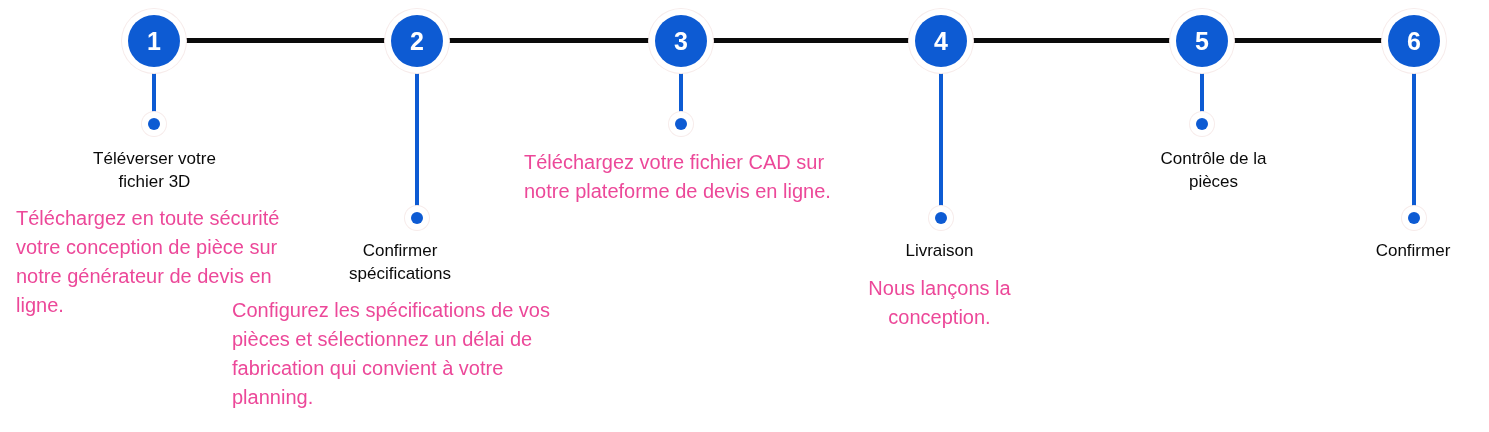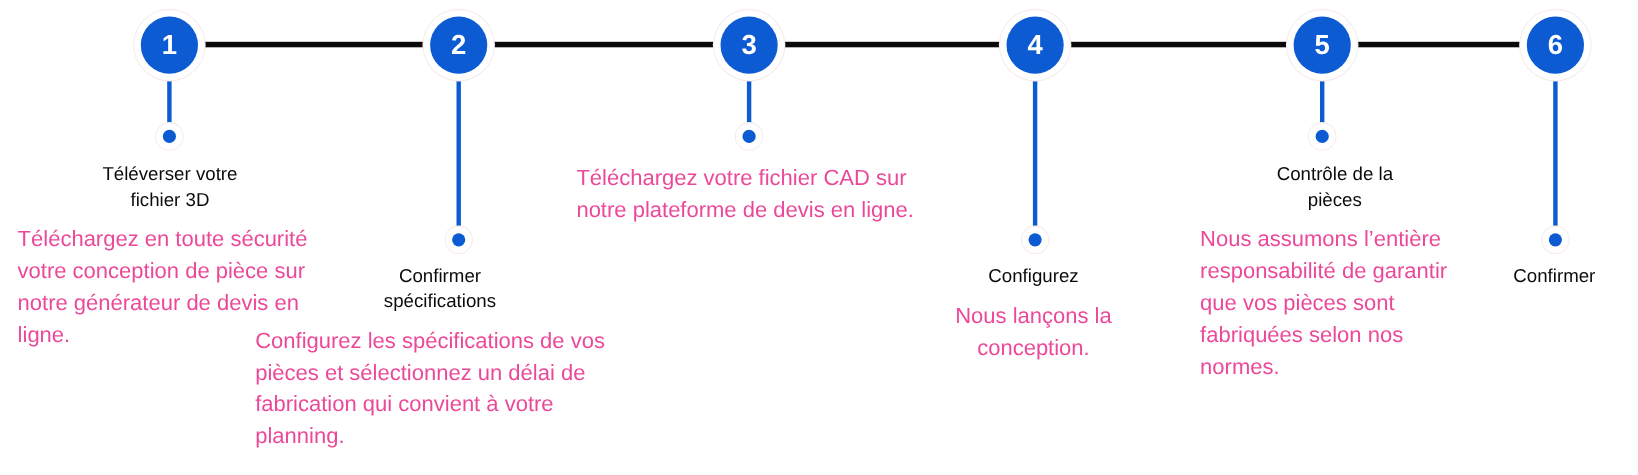--- a/index.html
+++ b/index.html
@@ -134,33 +134,32 @@
   <div class="step-text" style="left:524px; top:148px; width:322px;">
     <p class="step-desc desc-left">Téléchargez votre fichier CAD sur notre plateforme de devis en ligne.</p>
   </div>
 
   <div class="node" style="left:915px;">
     <span class="node-num">4</span>
   </div>
   <div class="drop" style="left:939px; height:166px;"></div>
   <div class="dot" style="left:935px; top:212px;"></div>
   <div class="step-text" style="left:862px; top:240px; width:155px;">
-    <p class="step-title">Configurez</p>
+    <p class="step-title">Livraison</p>
     <p class="step-desc desc-center">Nous lançons la conception.</p>
   </div>
 
   <div class="node" style="left:1176px;">
     <span class="node-num">5</span>
   </div>
   <div class="drop" style="left:1200px; height:72px;"></div>
   <div class="dot" style="left:1196px; top:118px;"></div>
   <div class="step-text" style="left:1091px; top:148px; width:245px;">
     <p class="step-title">Contrôle de la
 pièces</p>
-    <p class="step-desc desc-left">Nous assumons l’entière responsabilité de garantir que vos pièces sont fabriquées selon nos normes.</p>
   </div>
 
   <div class="node" style="left:1388px;">
     <span class="node-num">6</span>
   </div>
   <div class="drop" style="left:1412px; height:166px;"></div>
   <div class="dot" style="left:1408px; top:212px;"></div>
   <div class="step-text" style="left:1348px; top:240px; width:130px;">
     <p class="step-title">Confirmer</p>
     <p class="step-desc desc-center"></p>

